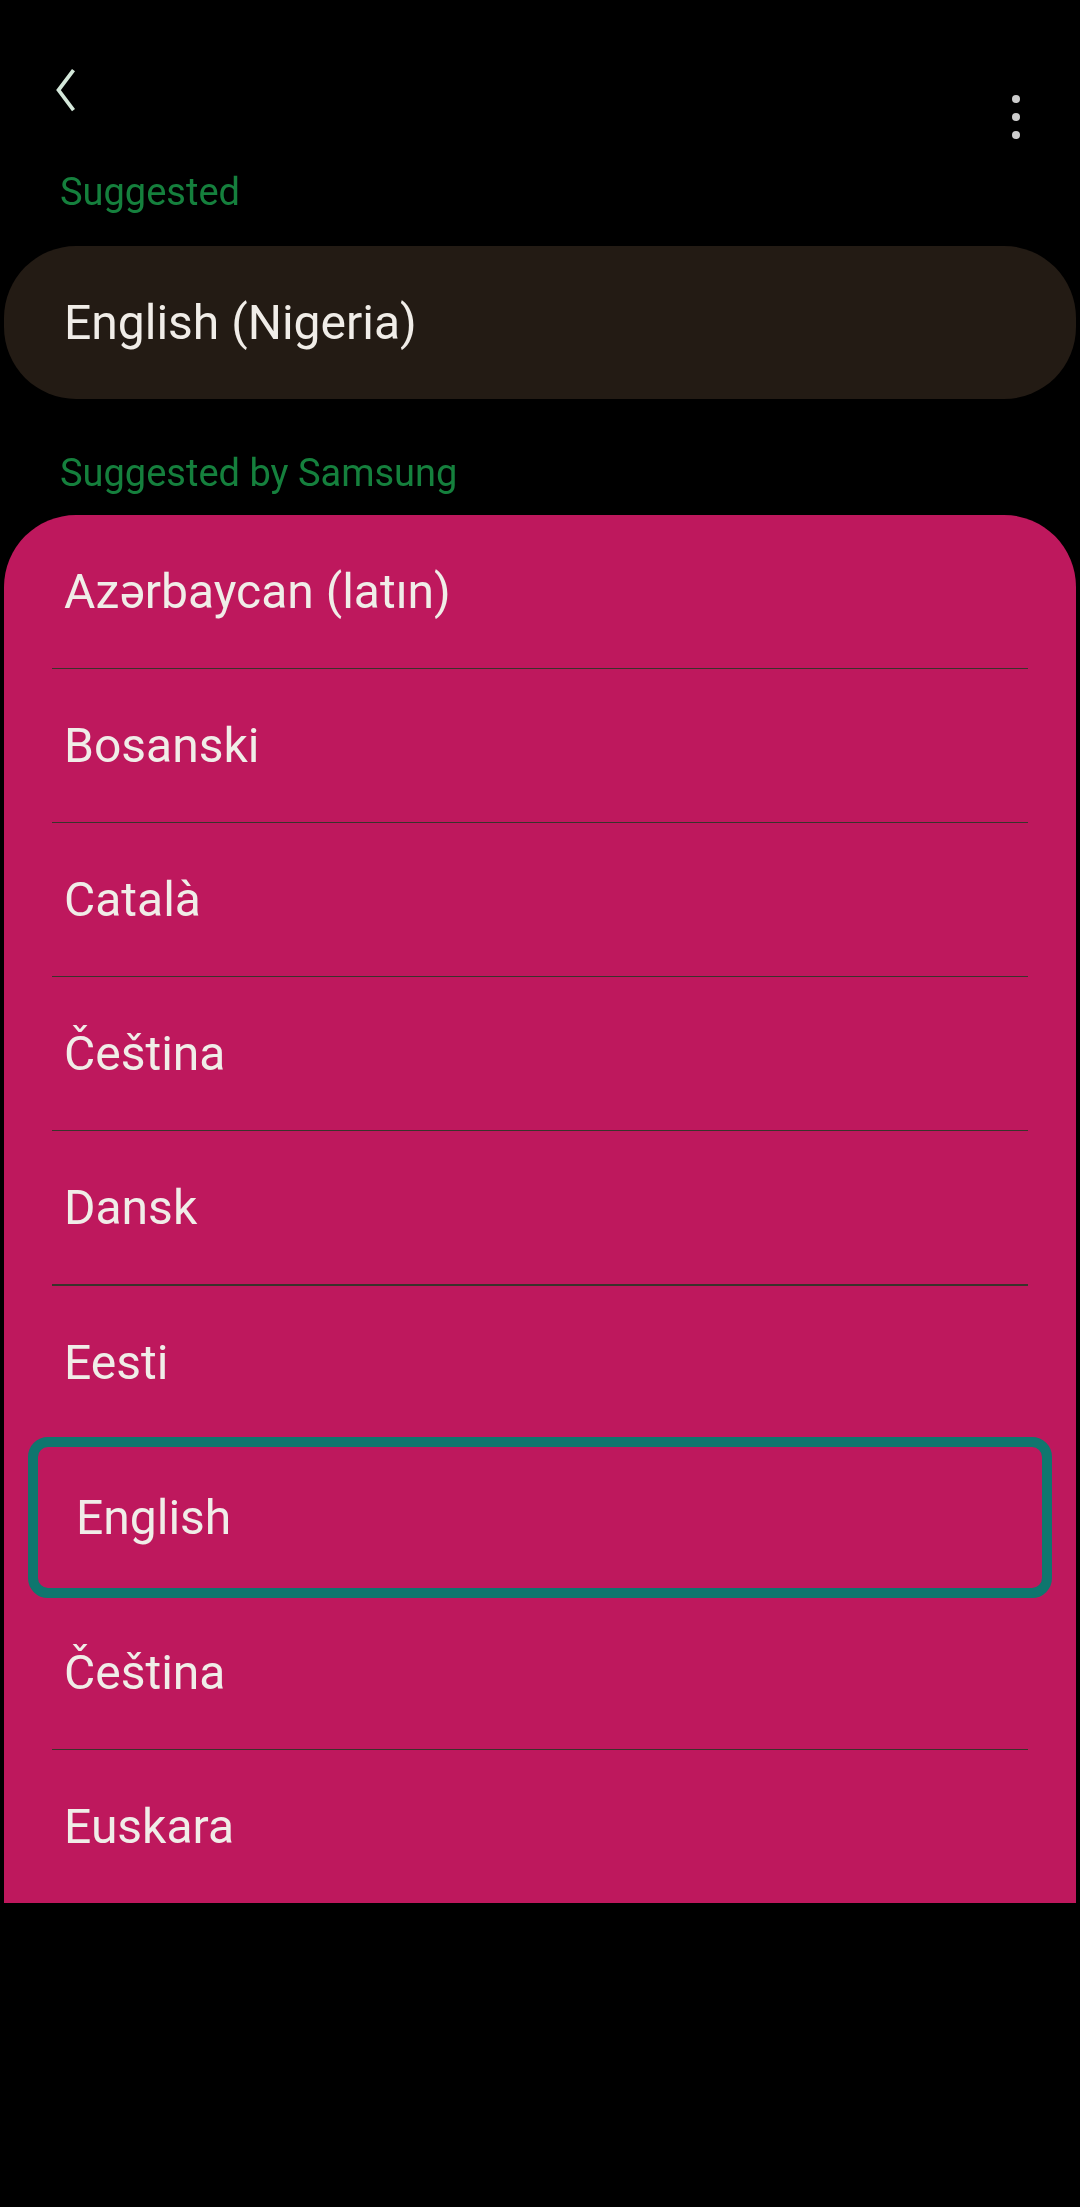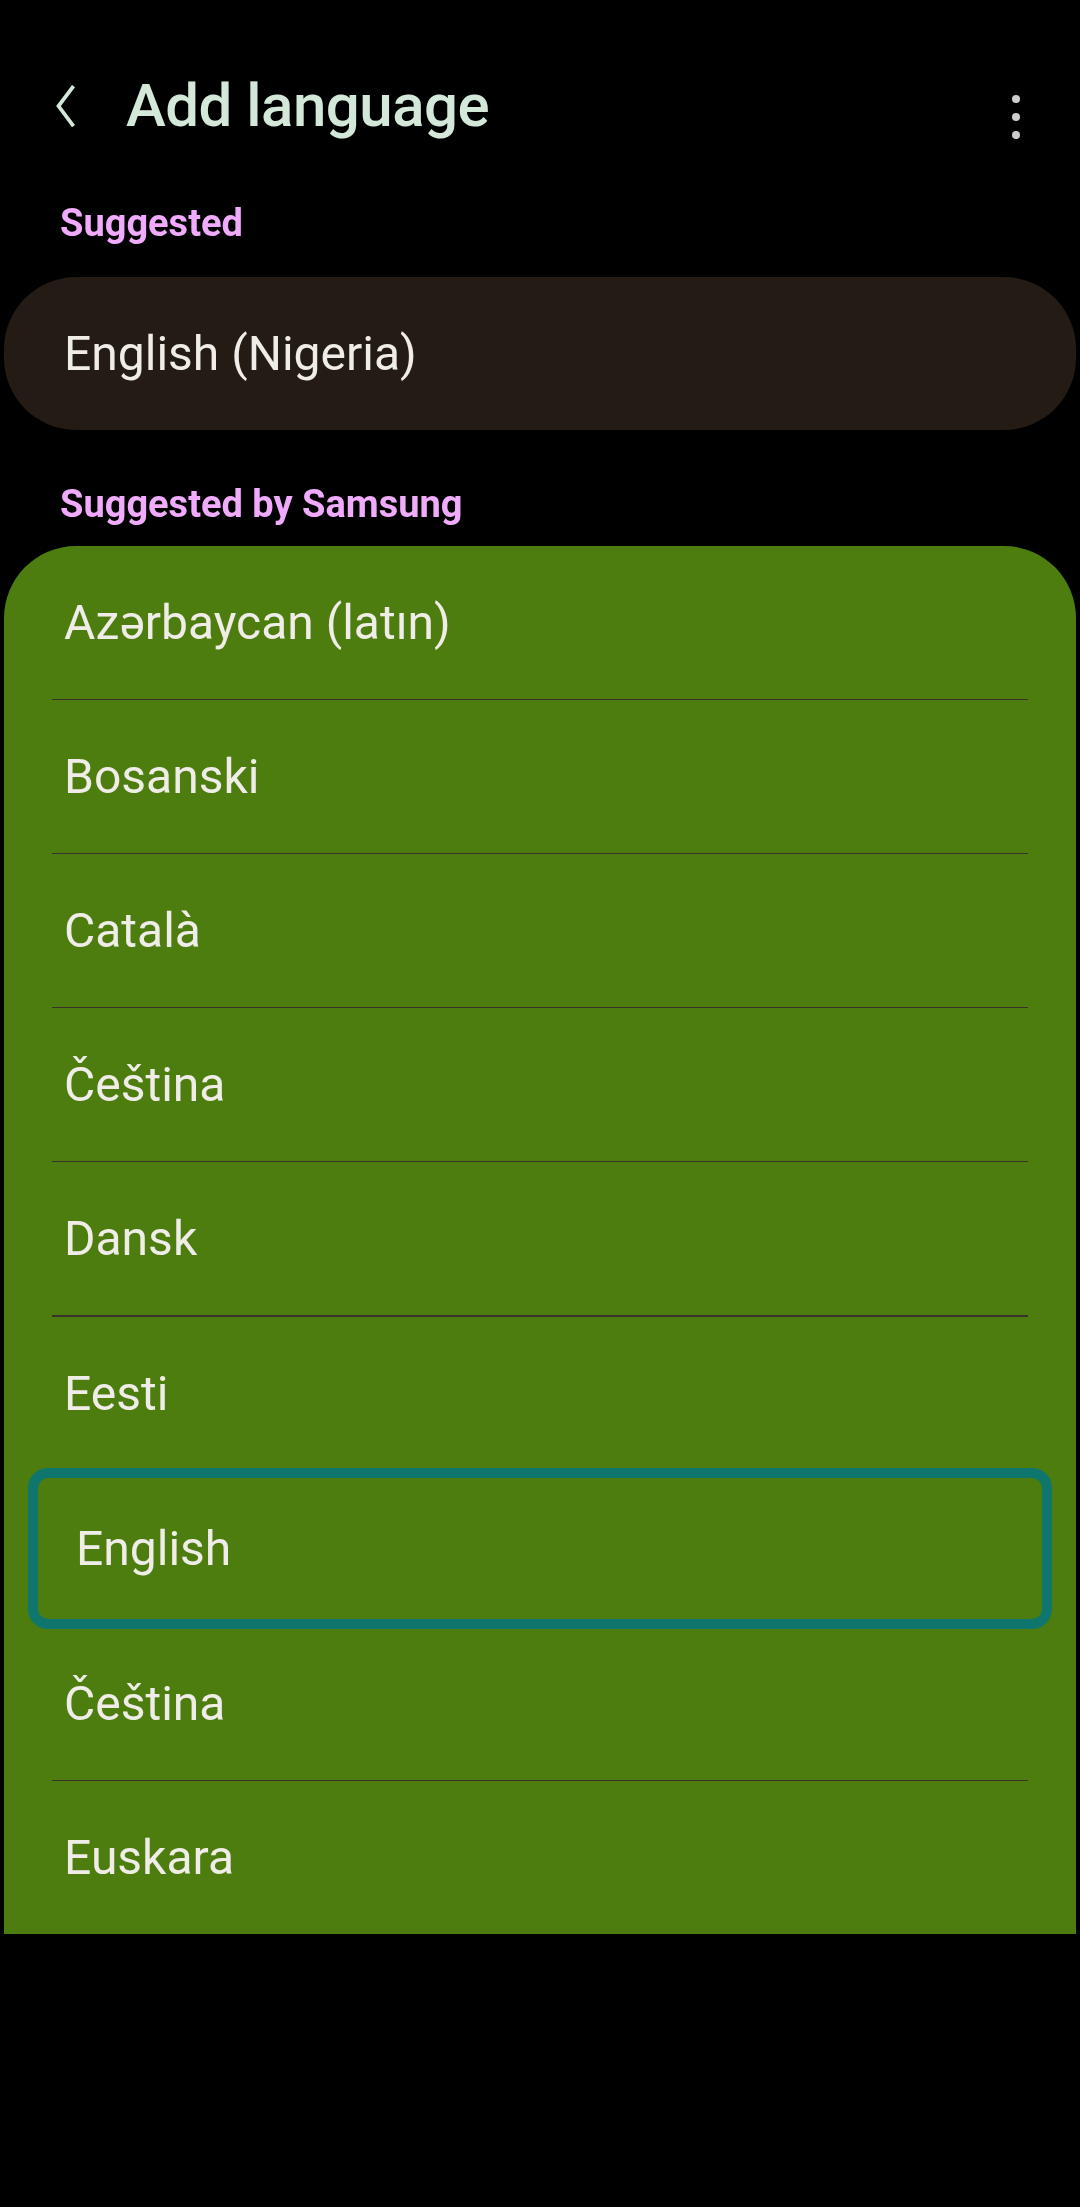--- a/index.html
+++ b/index.html
@@ -49,44 +49,44 @@
       padding: 10px;
     }
     .more-dot {
       width: 8px;
       height: 8px;
       background: #cccccc;
       border-radius: 50%;
     }
     .section-header {
       font-size: 38px;
-      color: #f0abfc;
+      color: #15803d;
       padding: 20px 60px 20px 60px;
-      font-weight: 700;
+      font-weight: 400;
     }
     .card {
       background: #231b14;
       margin: 12px 4px;
       border-radius: 72px;
       overflow: hidden;
     }
     .list-item {
       padding: 48px 60px;
       font-size: 48px;
       color: #f0ede8;
       font-weight: 400;
       position: relative;
     }
     .divider {
       height: 1px;
       background: #3a332b;
       margin: 0 48px;
     }
     .card-samsung {
-      background: #4d7c0f;
+      background: #be185d;
       margin: 0 4px;
       border-radius: 72px 72px 0 0;
       overflow: hidden;
     }
     .highlight {
       border: 10px solid #0f766e;
       border-radius: 20px;
       margin: -2px 24px;
       position: relative;
       z-index: 10;
@@ -97,21 +97,20 @@
   </style>
 </head>
 <body>
 
 <div class="header">
   <div class="back-icon">
     <svg viewBox="0 0 24 40" fill="none" stroke="#d4e8da" stroke-width="3">
       <polyline points="18,4 6,20 18,36"></polyline>
     </svg>
   </div>
-  <div class="title">Add language</div>
   <div class="more-icon">
     <div class="more-dot"></div>
     <div class="more-dot"></div>
     <div class="more-dot"></div>
   </div>
 </div>
 
 <div class="section-header">Suggested</div>
 
 <div class="card">

